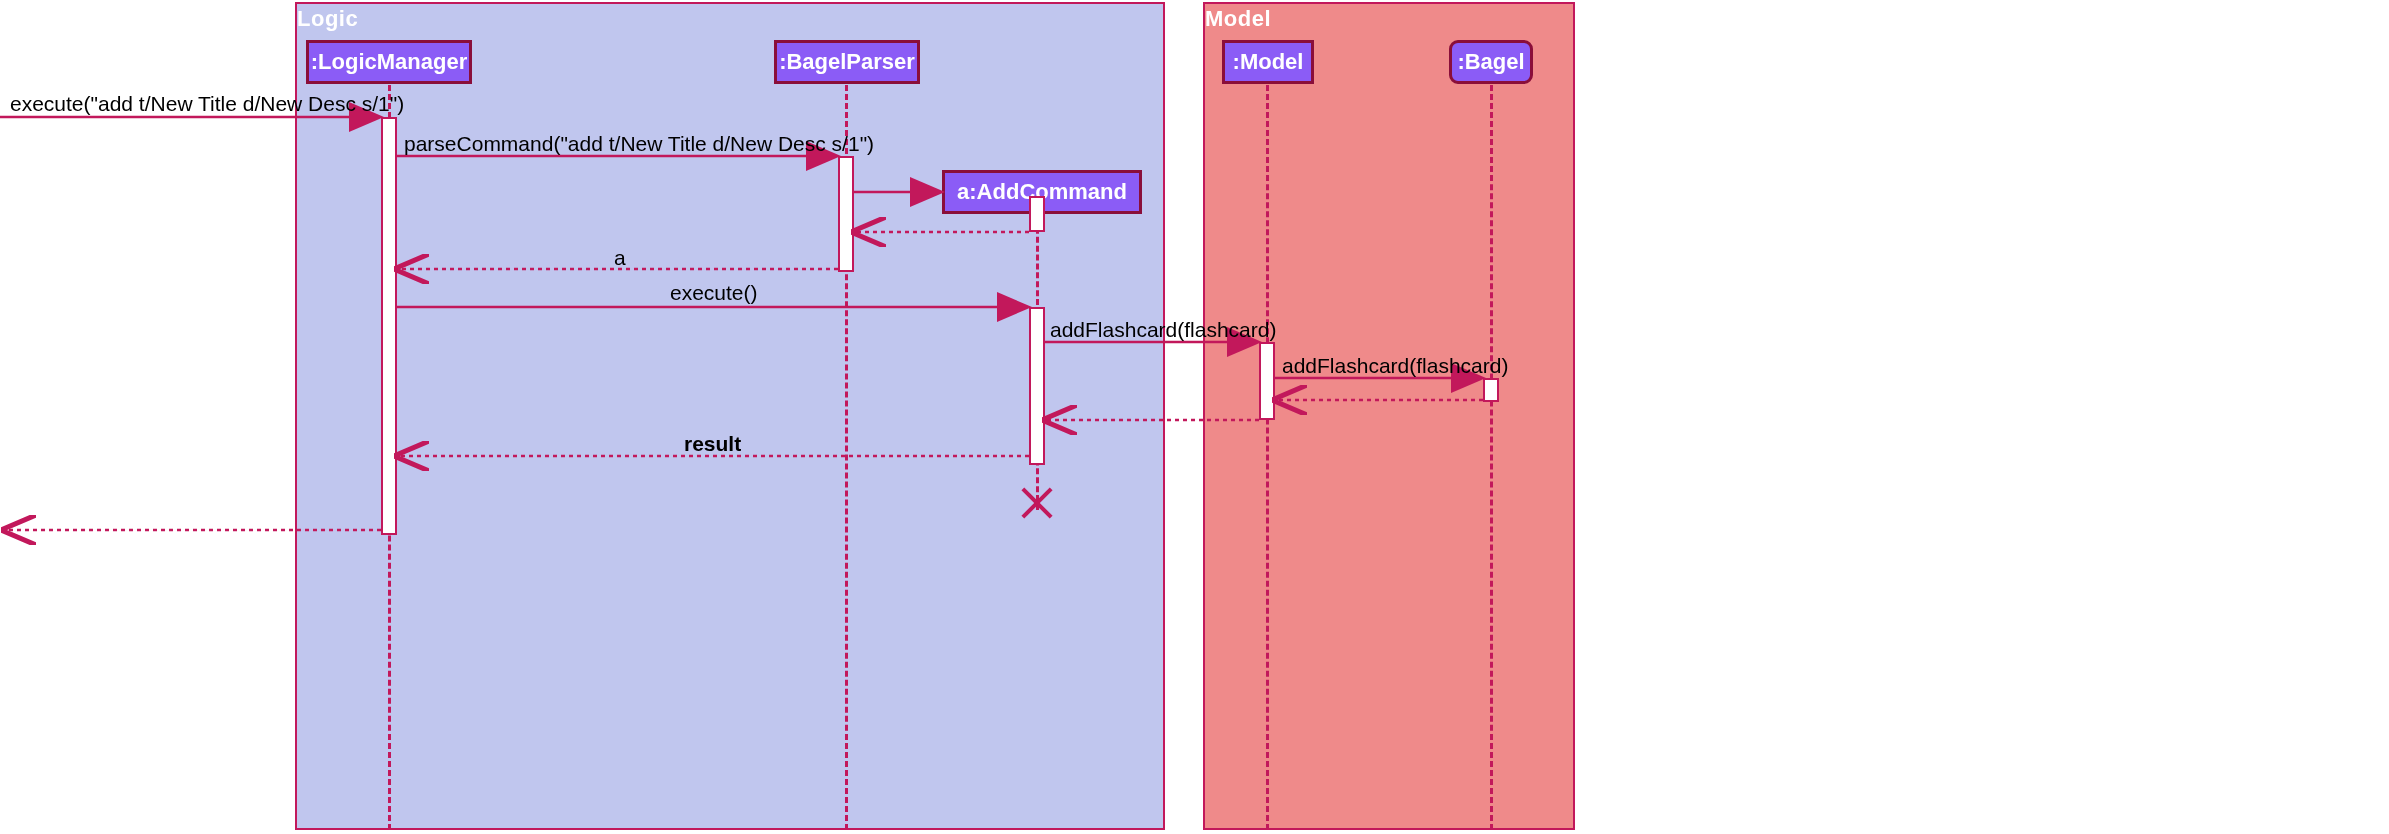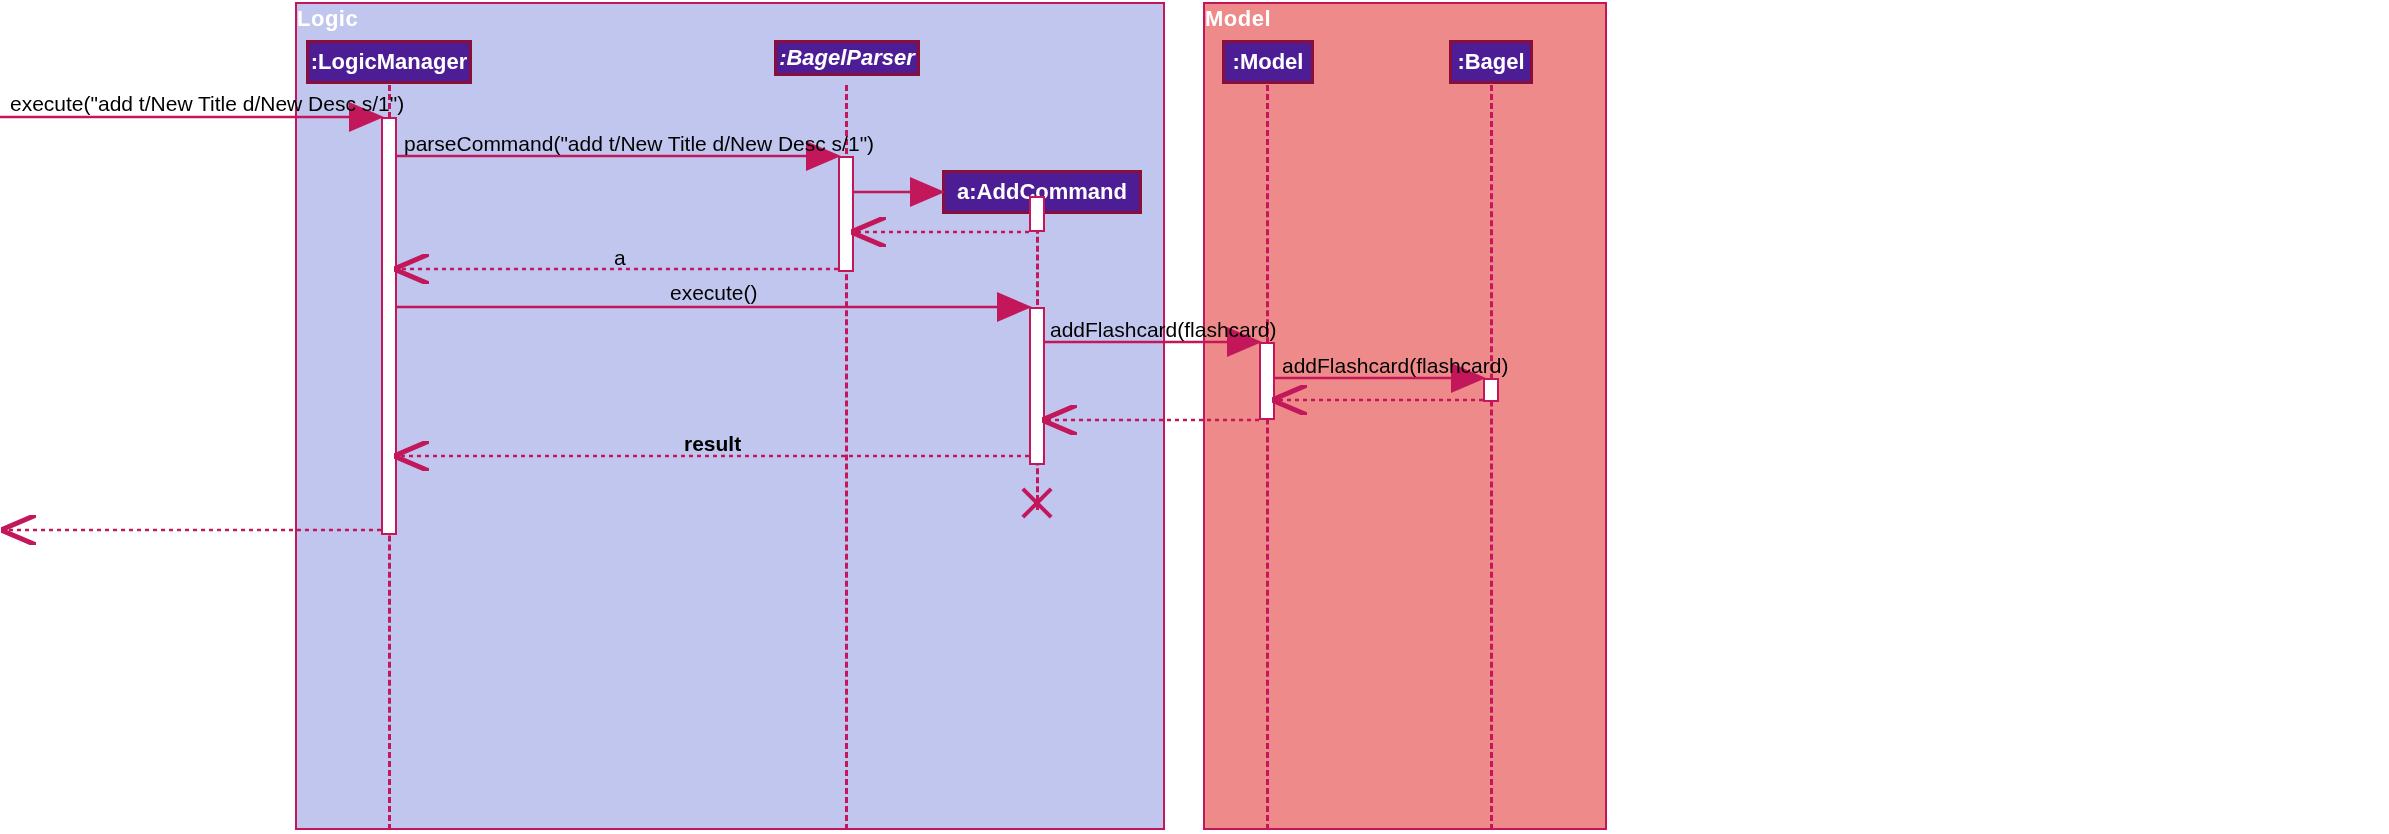--- a/index.html
+++ b/index.html
@@ -32,21 +32,21 @@
     left: 0;
     text-align: left;
     font-weight: 700;
     color: #fff;
     font-size: 22px;
     padding: 2px 0 6px 0;
     letter-spacing: 0.5px;
   }
   .participant-box {
     position: absolute;
-    background: #4c1d95;
+    background: #8b5cf6;
     border: 3px solid #8a0e3a;
     color: #fff;
     font-weight: 700;
     font-size: 22px;
     display: flex;
     align-items: center;
     justify-content: center;
     padding: 8px 16px;
   }
   .lifeline {
@@ -91,43 +91,43 @@
   .destroy-x::before { transform: translateX(-50%) rotate(45deg); }
   .destroy-x::after  { transform: translateX(-50%) rotate(-45deg); }
 </style>
 </head>
 <body>
 
 <div class="frame frame-logic" style="left:295px; top:2px; width:870px; height:828px;">
   <div class="frame-label">Logic</div>
 </div>
 
-<div class="frame frame-model" style="left:1203px; top:2px; width:404px; height:828px;">
+<div class="frame frame-model" style="left:1203px; top:2px; width:372px; height:828px;">
   <div class="frame-label">Model</div>
 </div>
 
 <div class="lifeline" style="left:388px; top:85px; height:745px;"></div>
 <div class="lifeline" style="left:845px; top:85px; height:745px;"></div>
 <div class="lifeline" style="left:1036px; top:210px; height:300px;"></div>
 <div class="lifeline" style="left:1266px; top:85px; height:745px;"></div>
 <div class="lifeline" style="left:1490px; top:85px; height:745px;"></div>
 
 <div class="participant-box" style="left:306px; top:40px; width:166px; height:44px;">
   <span>:LogicManager</span>
 </div>
-<div class="participant-box" style="left:774px; top:40px; width:146px; height:36px;font-style:italic;">
+<div class="participant-box" style="left:774px; top:40px; width:146px; height:44px;">
   <span>:BagelParser</span>
 </div>
 <div class="participant-box" style="left:942px; top:170px; width:200px; height:44px;">
   <span>a:AddCommand</span>
 </div>
 <div class="participant-box" style="left:1222px; top:40px; width:92px; height:44px;">
   <span>:Model</span>
 </div>
-<div class="participant-box" style="left:1449px; top:40px; width:84px; height:44px;">
+<div class="participant-box" style="left:1449px; top:40px; width:84px; height:44px;border-radius:9px;">
   <span>:Bagel</span>
 </div>
 
 <div class="activation" style="left:381px; top:117px; height:418px;"></div>
 <div class="activation" style="left:838px; top:156px; height:116px;"></div>
 <div class="activation" style="left:1029px; top:196px; height:36px;"></div>
 <div class="activation" style="left:1029px; top:307px; height:158px;"></div>
 <div class="activation" style="left:1259px; top:342px; height:78px;"></div>
 <div class="activation" style="left:1483px; top:378px; height:24px;"></div>
 

